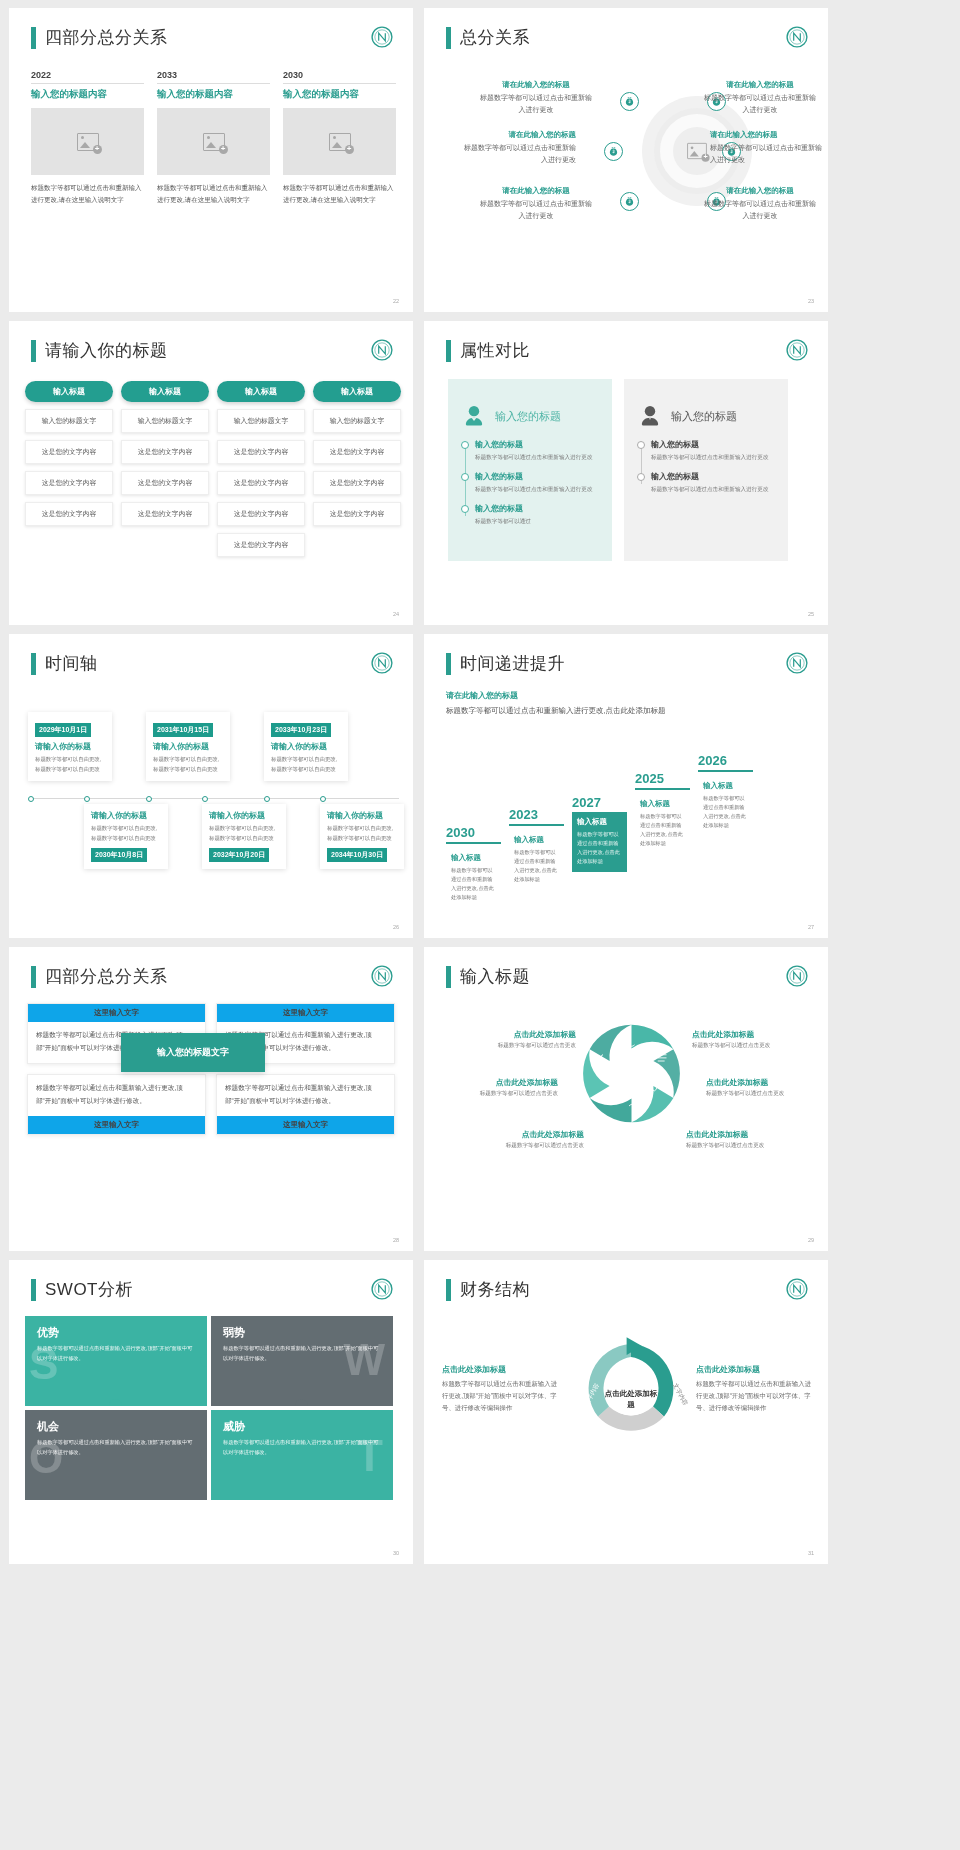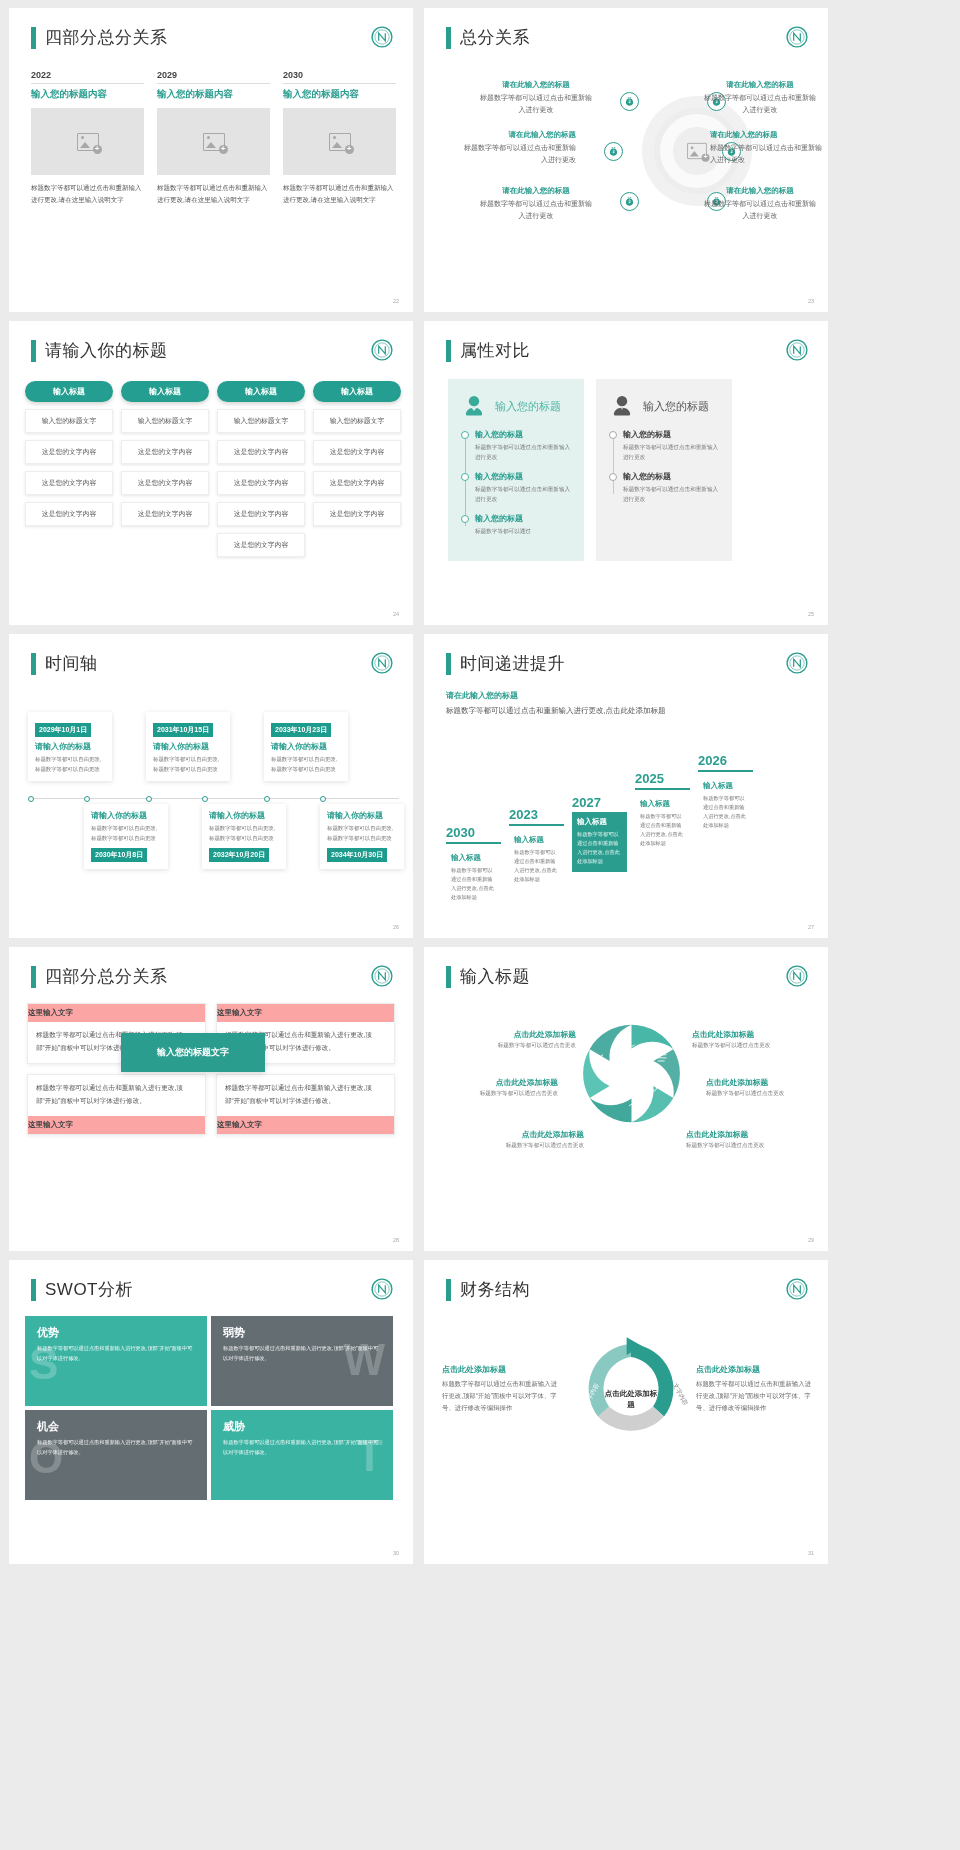--- a/index.html
+++ b/index.html
@@ -61,21 +61,21 @@
   
   .s24 { position:absolute; top:60px; left:16px; display:flex; gap:8px; }
   .s24-col { width:88px; }
   .pill { background:#239e90; color:#fff; font-size:8px; font-weight:bold; text-align:center;
       border-radius:12px; padding:5px 0; box-shadow:0 2px 4px rgba(0,0,0,.18); }
   .cell { background:#fff; border:1px solid #eee; box-shadow:0 1px 3px rgba(0,0,0,.10);
       font-size:6.8px; color:#555; text-align:center; padding:6px 0; margin-top:7px; }
 
   
   .s25 { position:absolute; top:58px; left:24px; display:flex; gap:12px; }
-  .cmp { width:136px; height:182px; padding:14px 13px; }
+  .cmp { width:164px; height:182px; padding:24px 13px; }
   .cmp.a { background:#e3f2ef; }
   .cmp.b { background:#f1f1f1; }
   .cmp-head { display:flex; align-items:center; gap:8px; }
   .avatar { width:26px; height:26px; }
   .cmp-h { font-size:11px; }
   .cmp.a .cmp-h { color:#4cb3a4; }
   .cmp.b .cmp-h { color:#555; }
   .tl { margin-top:10px; padding-left:14px; position:relative; }
   .tl:before { content:""; position:absolute; left:3.5px; top:4px; bottom:10px; width:1px; }
   .cmp.a .tl:before { background:#8fd0c6; }
@@ -115,21 +115,21 @@
   .step .bx.fill { background:#2a9d8f; }
   .step .st { font-size:7.5px; font-weight:bold; color:#2a9d8f; }
   .step .bx.fill .st { color:#fff; }
   .step .sb { font-size:5.2px; color:#777; line-height:1.75; margin-top:3px; }
   .step .bx.fill .sb { color:#e6f4f1; }
 
   
   .s28 { position:absolute; top:56px; left:18px; width:368px; }
   .q-row { display:flex; gap:10px; }
   .q { width:179px; background:#fff; border:1px solid #ededed; box-shadow:0 1px 4px rgba(0,0,0,.08); }
-  .q-h { background:#fca5a5; font-size:7.5px; font-weight:bold; color:#444; text-align:left; padding:4px 0; }
+  .q-h { background:#0ea5e9; font-size:7.5px; font-weight:bold; color:#444; text-align:center; padding:4px 0; }
   .q-b { font-size:6.6px; color:#555; line-height:1.9; padding:7px 8px 9px; }
   .center-box { position:absolute; left:112px; top:86px; width:144px; background:#2a9d8f; color:#fff;
      font-size:9px; font-weight:bold; text-align:center; padding:13px 0; z-index:3;
      box-shadow:0 2px 6px rgba(0,0,0,.15);}
 
   
   .s29 { position:absolute; top:52px; left:0; width:404px; height:200px; }
   .r-lbl { position:absolute; width:112px; }
   .r-t { font-size:7.8px; font-weight:bold; color:#2a9d8f; }
   .r-b { font-size:5.6px; color:#777; margin-top:2px; }
@@ -178,21 +178,21 @@
           <div class="imgicon">
               <i></i>
               <span class="sn"></span>
               <span class="mt"></span>
               <span class="pl">+</span>
             </div>
         </div>
         <div class="s22-body">标题数字等都可以通过点击和重新输入进行更改,请在这里输入说明文字</div>
       </div>
       <div class="s22-col">
-        <div class="s22-year">2029</div>
+        <div class="s22-year">2033</div>
         <div class="s22-sub">输入您的标题内容</div>
         <div class="ph s22-ph">
           <div class="imgicon">
               <i></i>
               <span class="sn"></span>
               <span class="mt"></span>
               <span class="pl">+</span>
             </div>
         </div>
         <div class="s22-body">标题数字等都可以通过点击和重新输入进行更改,请在这里输入说明文字</div>

